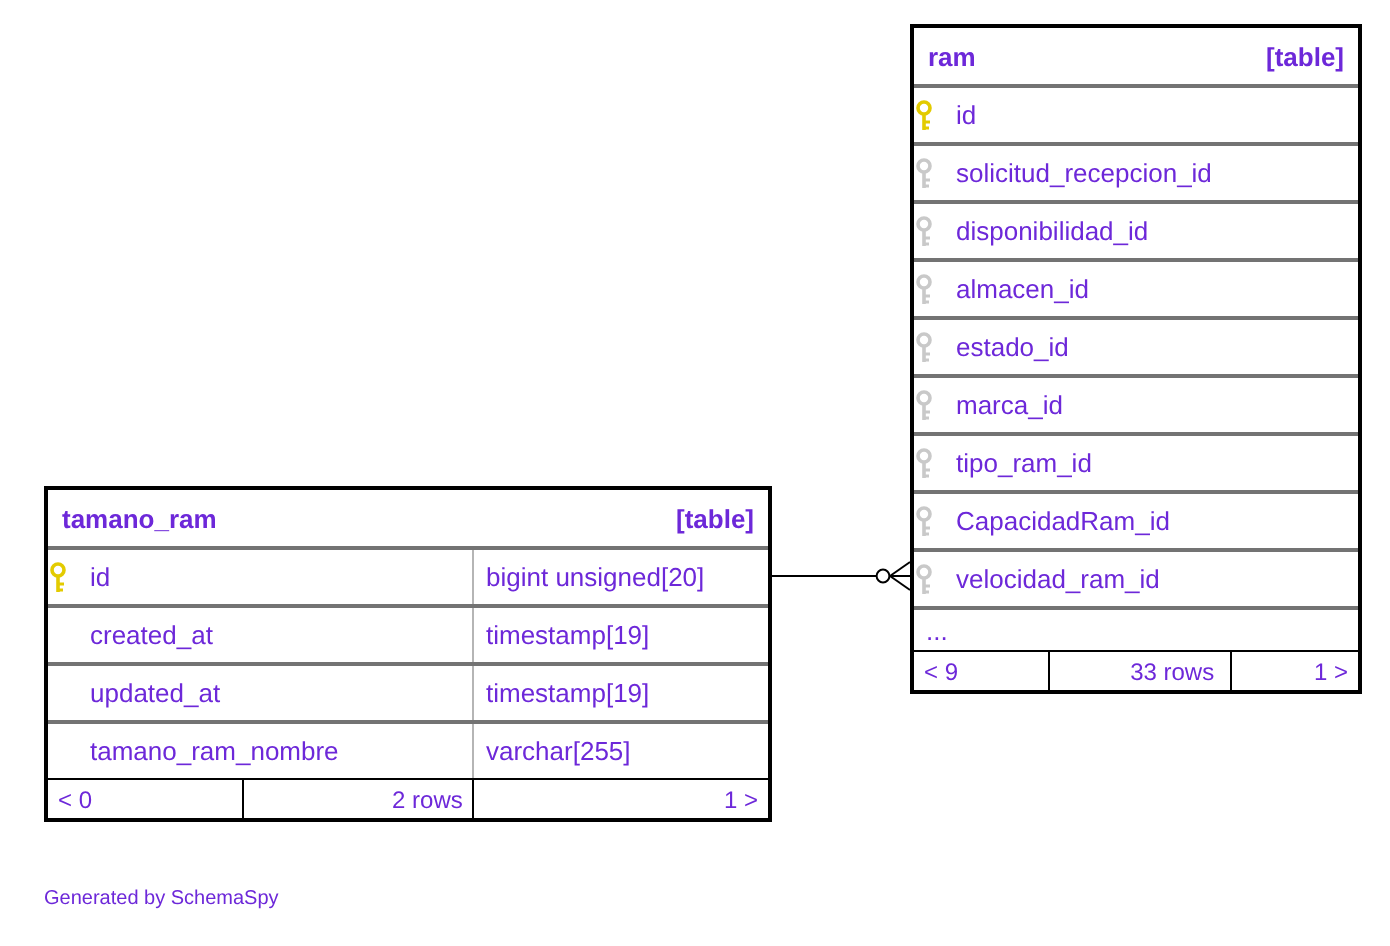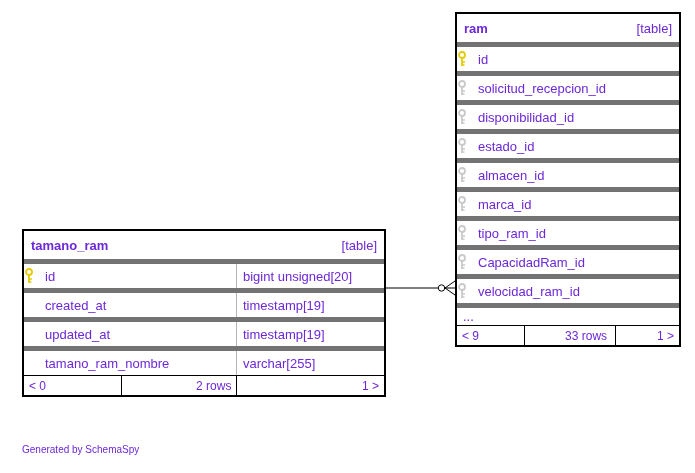--- a/index.html
+++ b/index.html
@@ -2,29 +2,29 @@
 <html><head>
 <meta charset="utf-8">
 <style>
   html,body{margin:0;padding:0;background:#fff;}
   #canvas{
     position:relative;width:695px;height:473px;background:#fff;
     font-family:"Liberation Sans","DejaVu Sans",sans-serif;
     font-size:13px;color:#6d28d9;overflow:hidden;
   }
   .tbl{position:absolute;background:#fff;border:2px solid #000;box-sizing:border-box;}
-  #tbl-tamano{left:22px;top:229px;width:364px;}
+  #tbl-tamano{left:22px;top:243px;width:364px;}
   #tbl-ram{left:455px;top:12px;width:226px;}
 
   .thead{display:flex;justify-content:space-between;align-items:center;
          height:28px;padding:0 7px;box-sizing:border-box;}
   .ttitle{font-weight:bold;}
-  .ttag{font-weight:normal;}
-
-  .row{display:flex;align-items:stretch;height:29px;border-top:5px solid #737373;box-sizing:border-box;}
+  .ttag{font-weight:bold;}
+
+  .row{display:flex;align-items:stretch;height:29px;border-top:2px solid #737373;box-sizing:border-box;}
   .row-ellipsis{height:22px;}
   .col-name{flex:1;display:flex;align-items:center;padding-left:6px;white-space:nowrap;overflow:hidden;}
   .col-type{width:148px;display:flex;align-items:center;padding-left:6px;
             border-left:1px solid #b5b5b5;box-sizing:border-box;white-space:nowrap;}
   .key{width:15px;display:flex;align-items:center;justify-content:flex-start;padding-left:0;flex:0 0 15px;}
   .key svg{display:block;}
   .key-pk{color:#e3cb00;}
   .key-fk{color:#c9c9c9;}
   .key-none svg{visibility:hidden;}
 
@@ -88,32 +88,32 @@
     </div>
     <div class="row">
       <span class="key key-fk">
         <svg width="10" height="16" viewBox="0 0 10 16">
             <circle cx="5" cy="4" r="3" fill="none" stroke="currentColor" stroke-width="1.8"></circle>
             <line x1="5" y1="7" x2="5" y2="15" stroke="currentColor" stroke-width="1.8"></line>
             <line x1="5" y1="11" x2="8" y2="11" stroke="currentColor" stroke-width="1.5"></line>
             <line x1="5" y1="14" x2="7.5" y2="14" stroke="currentColor" stroke-width="1.5"></line>
           </svg>
       </span>
+      <span class="col-name">almacen_id</span>
+    </div>
+    <div class="row">
+      <span class="key key-fk">
+        <svg width="10" height="16" viewBox="0 0 10 16">
+            <circle cx="5" cy="4" r="3" fill="none" stroke="currentColor" stroke-width="1.8"></circle>
+            <line x1="5" y1="7" x2="5" y2="15" stroke="currentColor" stroke-width="1.8"></line>
+            <line x1="5" y1="11" x2="8" y2="11" stroke="currentColor" stroke-width="1.5"></line>
+            <line x1="5" y1="14" x2="7.5" y2="14" stroke="currentColor" stroke-width="1.5"></line>
+          </svg>
+      </span>
       <span class="col-name">estado_id</span>
-    </div>
-    <div class="row">
-      <span class="key key-fk">
-        <svg width="10" height="16" viewBox="0 0 10 16">
-            <circle cx="5" cy="4" r="3" fill="none" stroke="currentColor" stroke-width="1.8"></circle>
-            <line x1="5" y1="7" x2="5" y2="15" stroke="currentColor" stroke-width="1.8"></line>
-            <line x1="5" y1="11" x2="8" y2="11" stroke="currentColor" stroke-width="1.5"></line>
-            <line x1="5" y1="14" x2="7.5" y2="14" stroke="currentColor" stroke-width="1.5"></line>
-          </svg>
-      </span>
-      <span class="col-name">almacen_id</span>
     </div>
     <div class="row">
       <span class="key key-fk">
         <svg width="10" height="16" viewBox="0 0 10 16">
             <circle cx="5" cy="4" r="3" fill="none" stroke="currentColor" stroke-width="1.8"></circle>
             <line x1="5" y1="7" x2="5" y2="15" stroke="currentColor" stroke-width="1.8"></line>
             <line x1="5" y1="11" x2="8" y2="11" stroke="currentColor" stroke-width="1.5"></line>
             <line x1="5" y1="14" x2="7.5" y2="14" stroke="currentColor" stroke-width="1.5"></line>
           </svg>
       </span>

